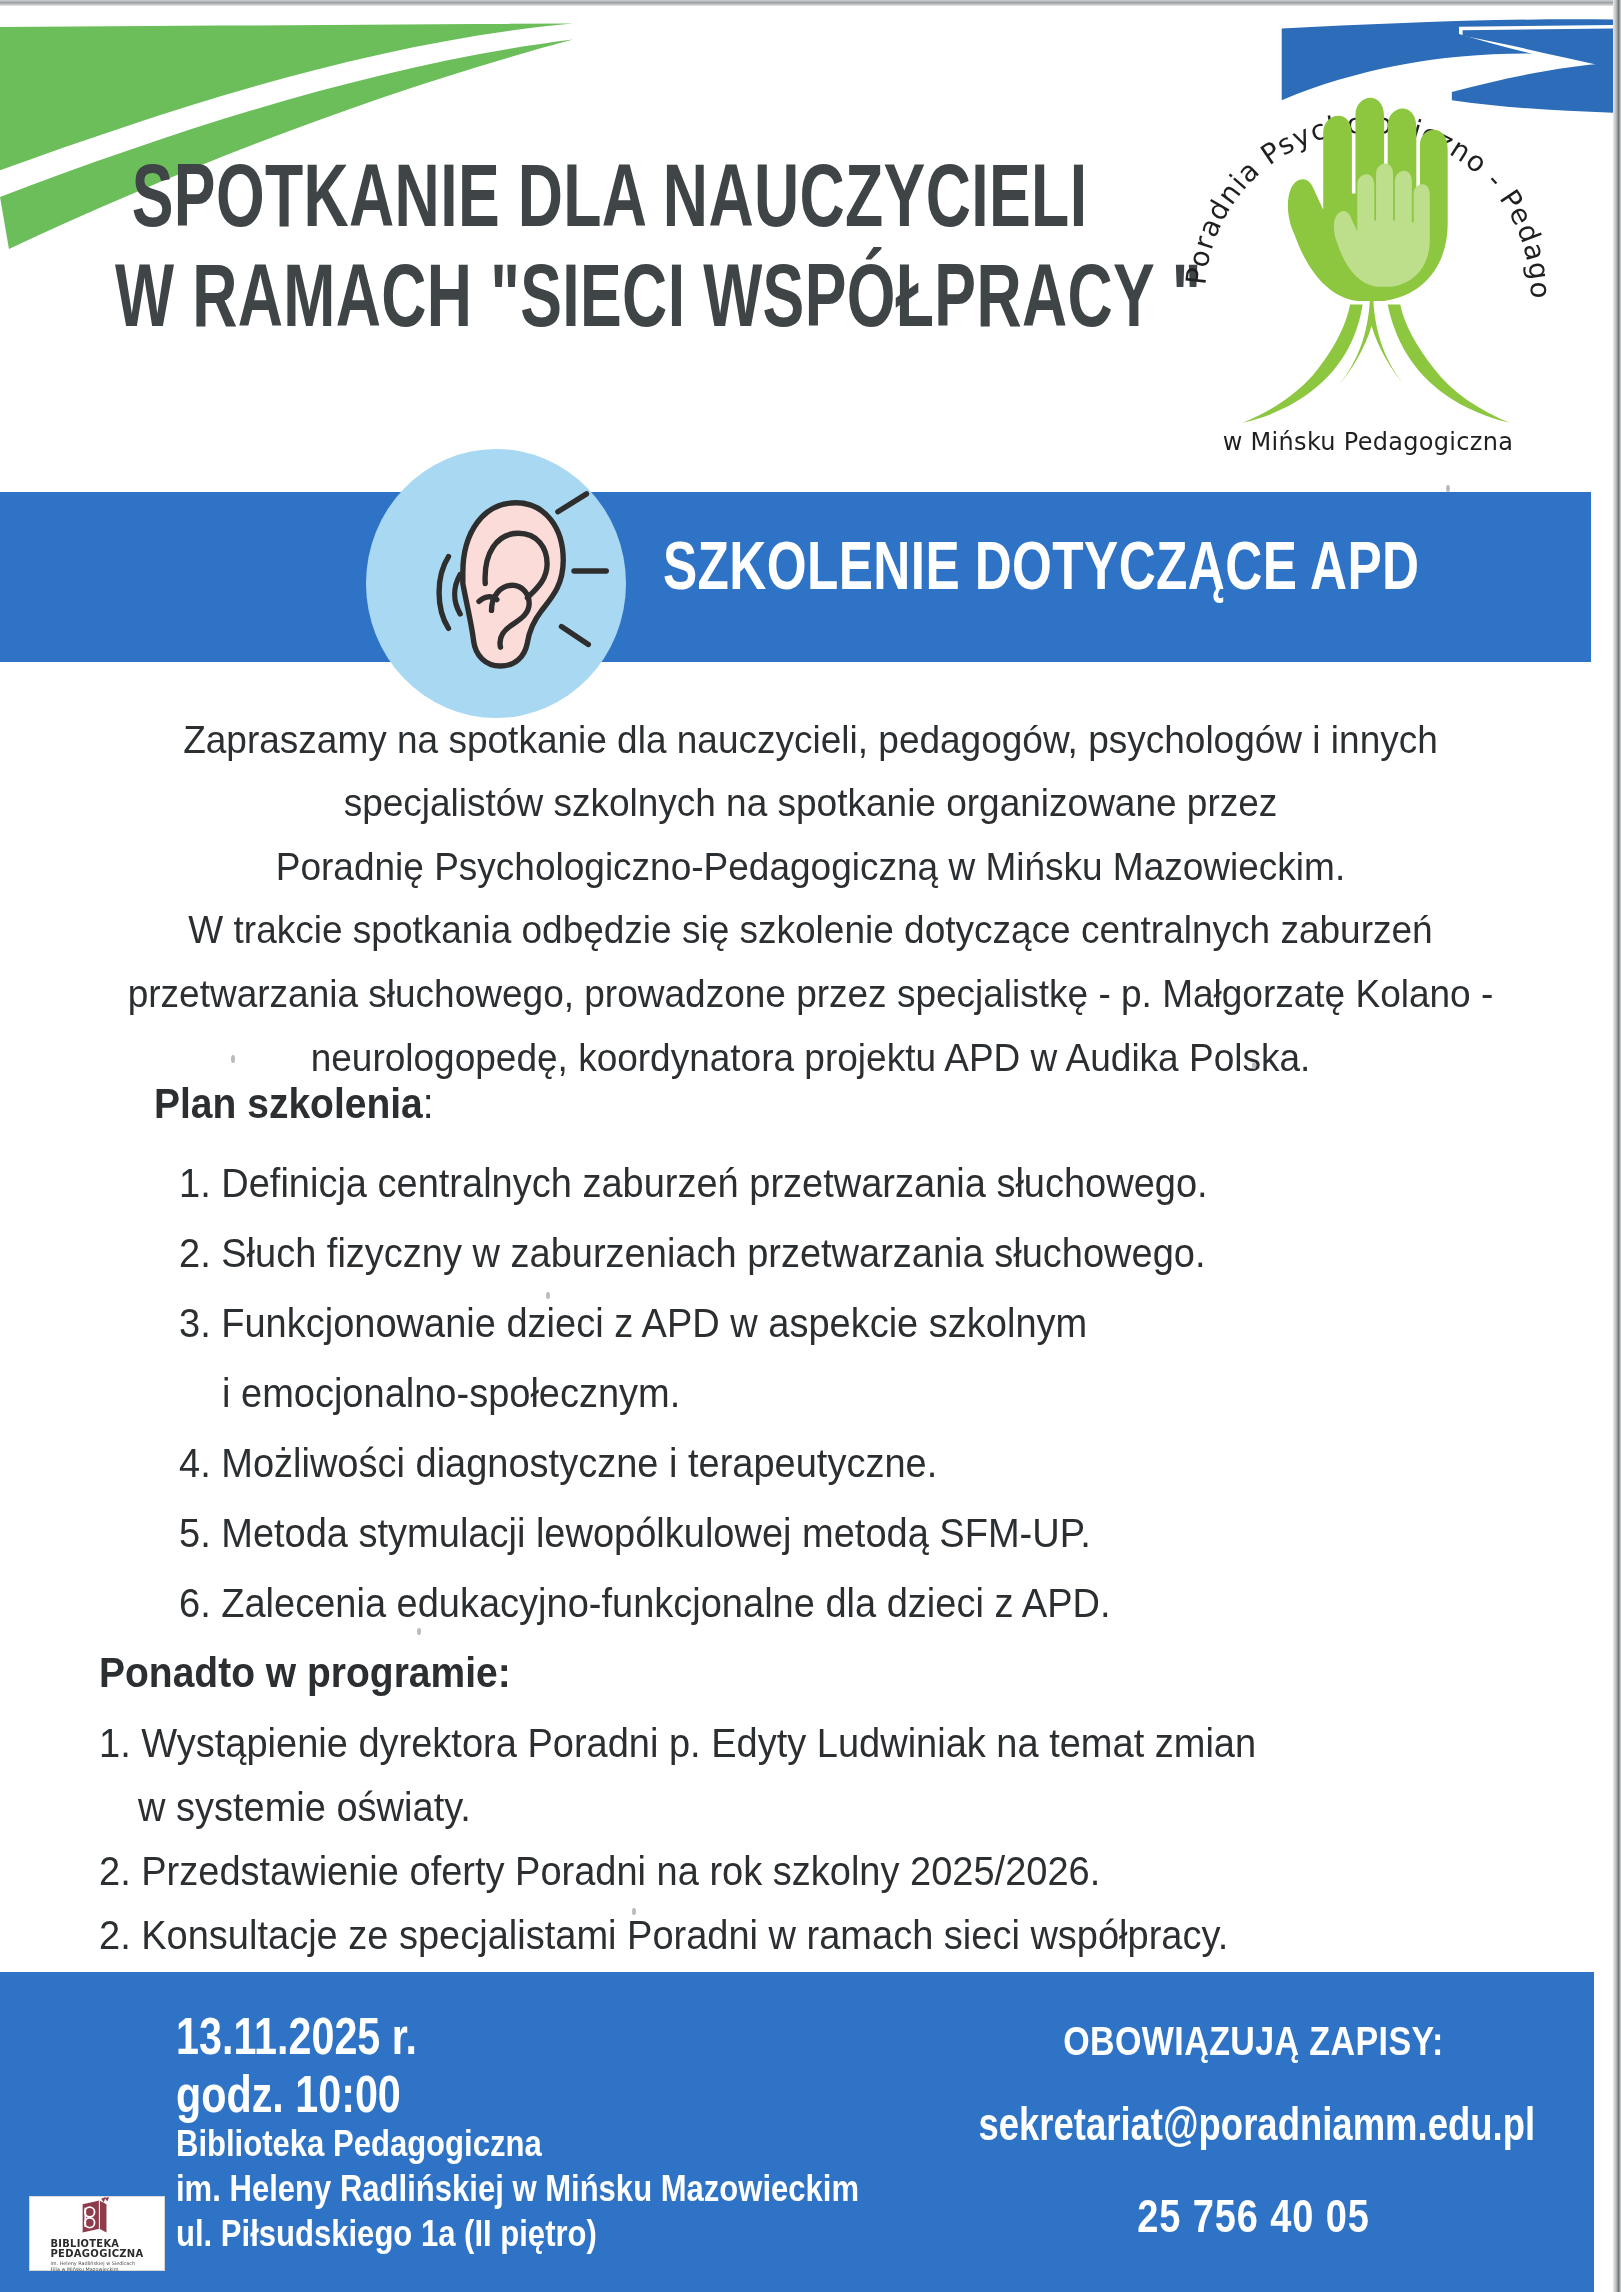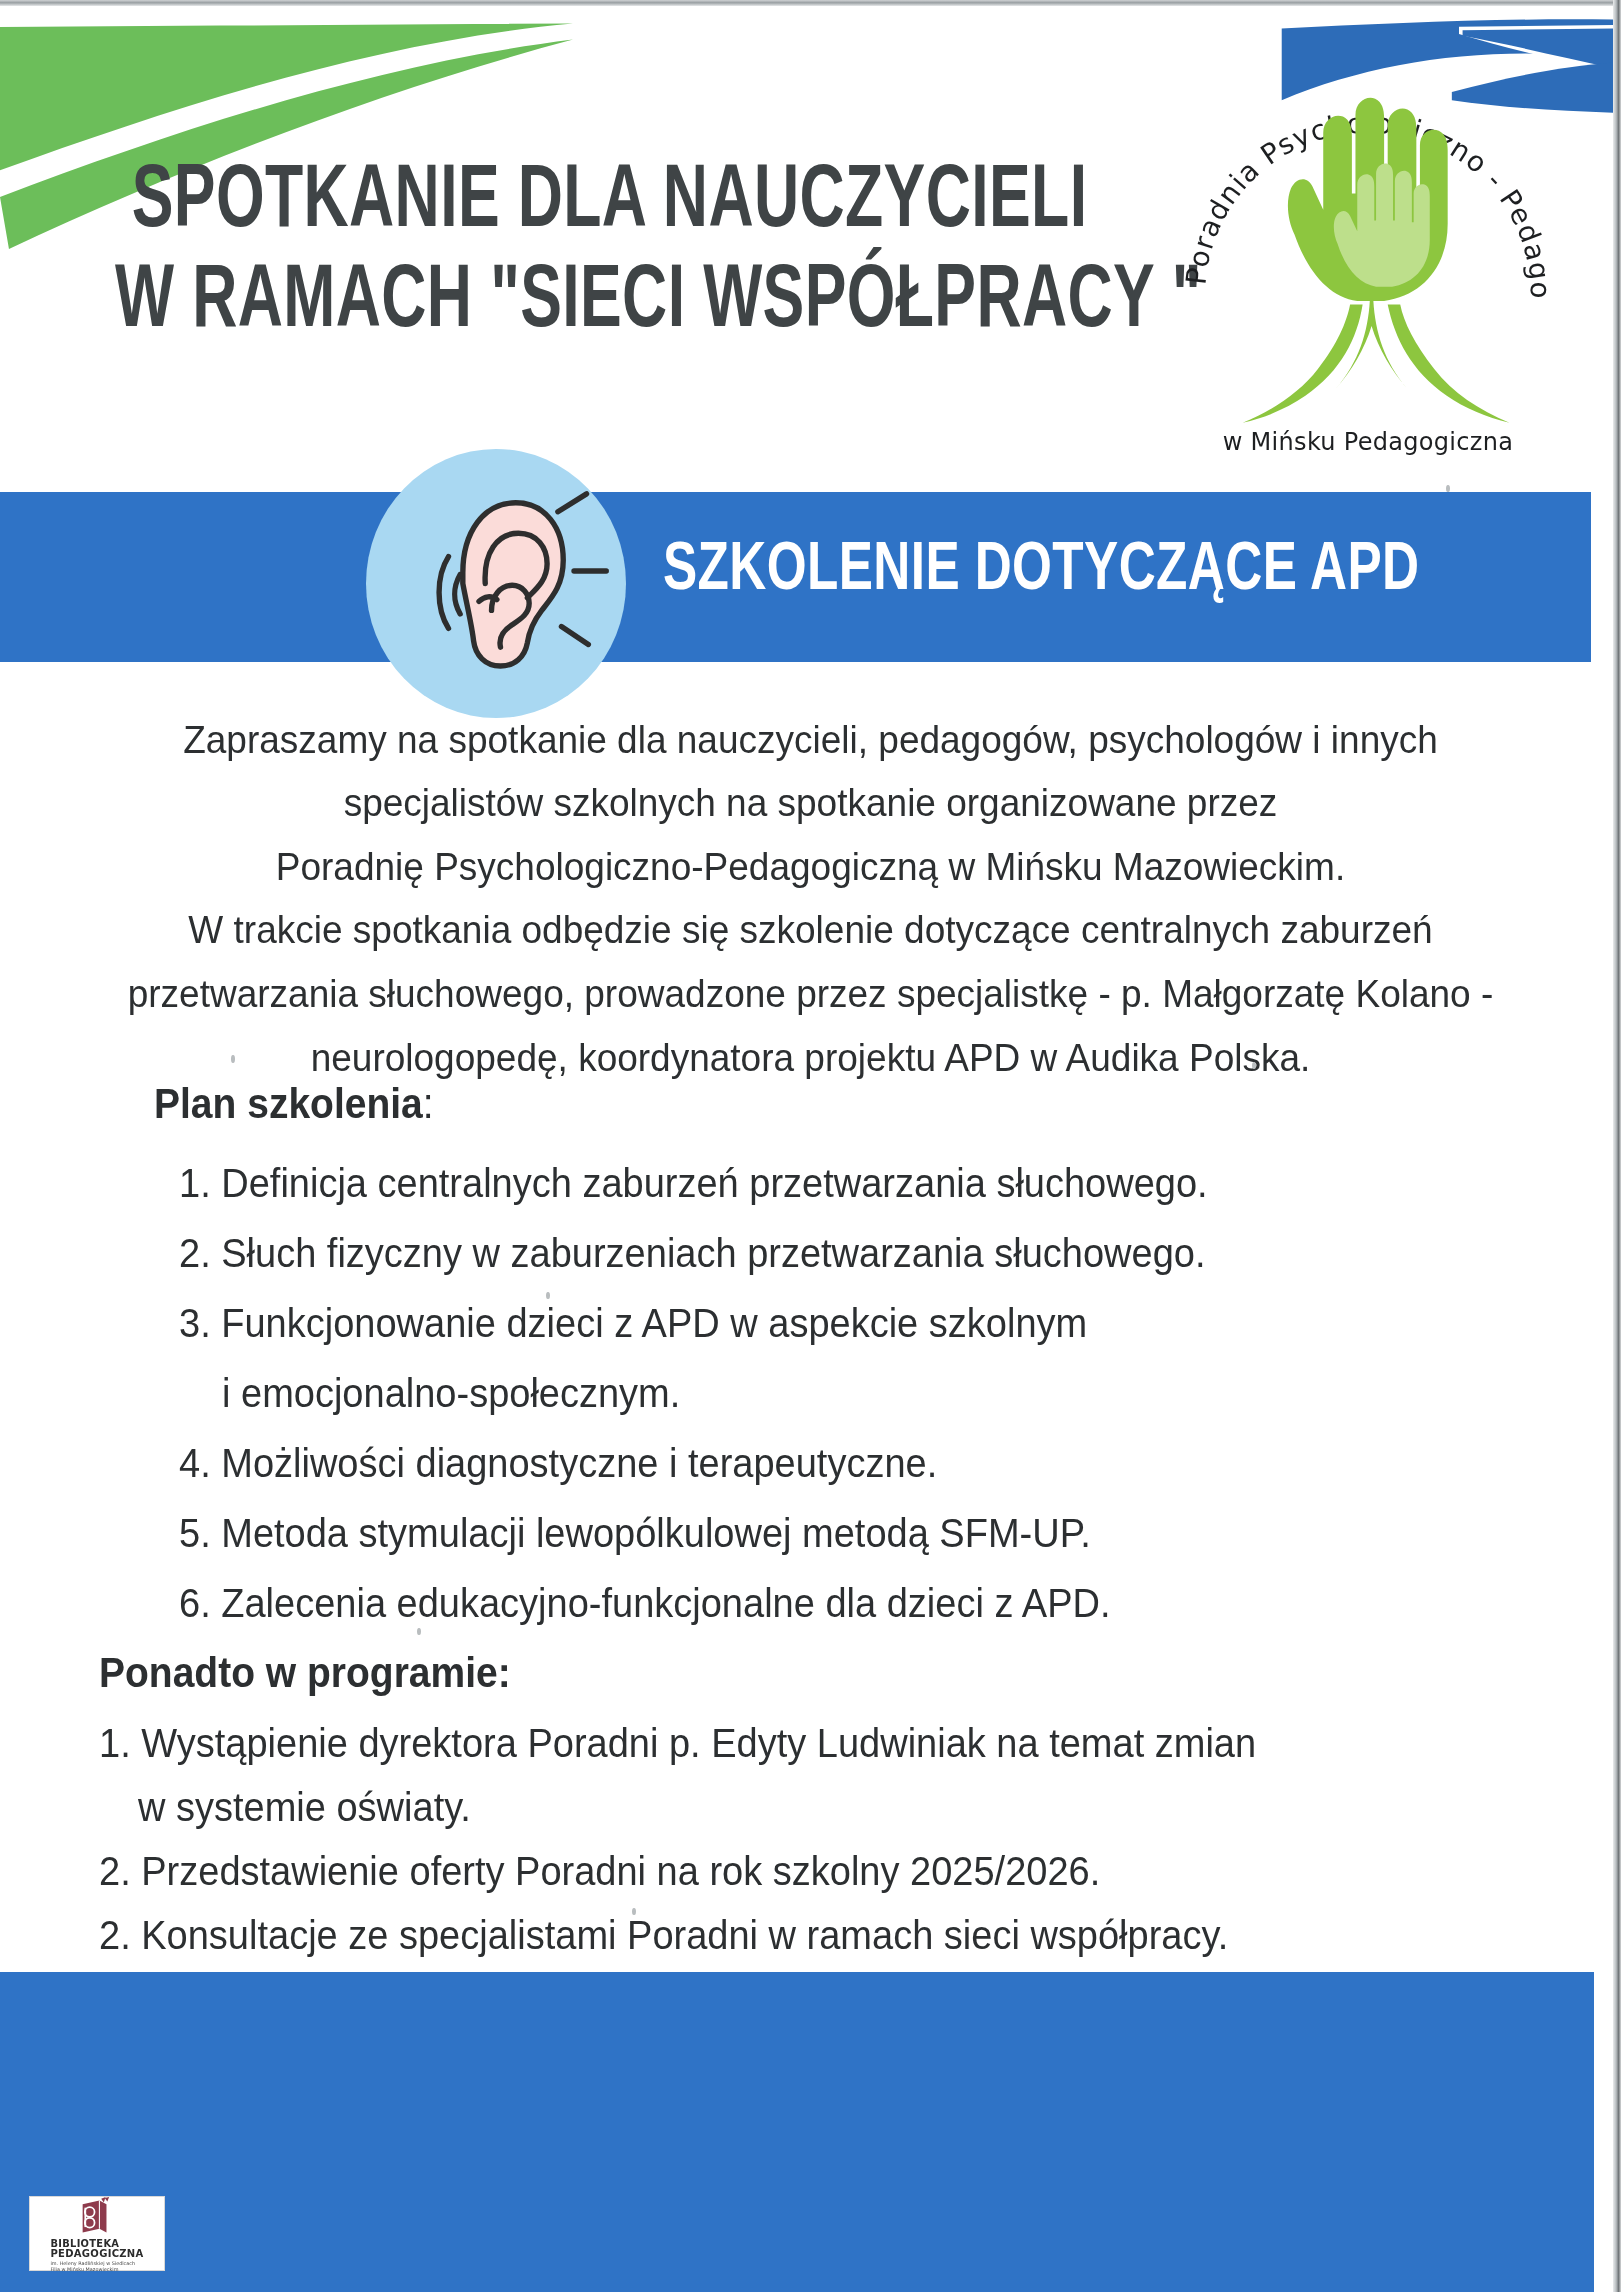--- a/index.html
+++ b/index.html
@@ -427,21 +427,33 @@
   <div class="extra-heading">Ponadto w programie:</div>
   <div class="extra-list">
     <div class="extra-item">1. Wystąpienie dyrektora Poradni p. Edyty Ludwiniak na temat zmian</div>
     <div class="extra-item indented">w systemie oświaty.</div>
     <div class="extra-item">2. Przedstawienie oferty Poradni na rok szkolny 2025/2026.</div>
     <div class="extra-item">2. Konsultacje ze specjalistami Poradni w ramach sieci współpracy.</div>
   </div>
 
   <div class="footer"></div>
 
-
+  <div class="footer-left">
+    <div class="footer-date">13.11.2025 r.</div>
+    <div class="footer-time">godz. 10:00</div>
+    <div class="footer-venue">Biblioteka Pedagogiczna</div>
+    <div class="footer-venue">im. Heleny Radlińskiej w Mińsku Mazowieckim</div>
+    <div class="footer-venue">ul. Piłsudskiego 1a (II piętro)</div>
+  </div>
+
+  <div class="footer-right">
+    <div class="footer-reg-label">OBOWIĄZUJĄ ZAPISY:</div>
+    <div class="footer-email">sekretariat@poradniamm.edu.pl</div>
+    <div class="footer-phone">25 756 40 05</div>
+  </div>
 
   <div class="lib-logo">
     <div class="lib-logo-mark">
       <svg width="30" height="39" viewBox="0 0 34 44" xmlns="http://www.w3.org/2000/svg">
         <path d="M3,8 L22,4 L30,8 L30,40 L22,36 L3,40 Z" fill="#8e3b4c"></path>
         <path d="M22,4 L22,36" stroke="#ffffff" stroke-width="1.2"></path>
         <circle cx="11" cy="17" r="5.5" fill="none" stroke="#ffffff" stroke-width="2"></circle>
         <circle cx="11" cy="29" r="5.5" fill="none" stroke="#ffffff" stroke-width="2"></circle>
         <path d="M6,12 L6,34" stroke="#ffffff" stroke-width="2"></path>
         <path d="M24,2 L29,0 L27,6 Z" fill="#8e3b4c"></path>

